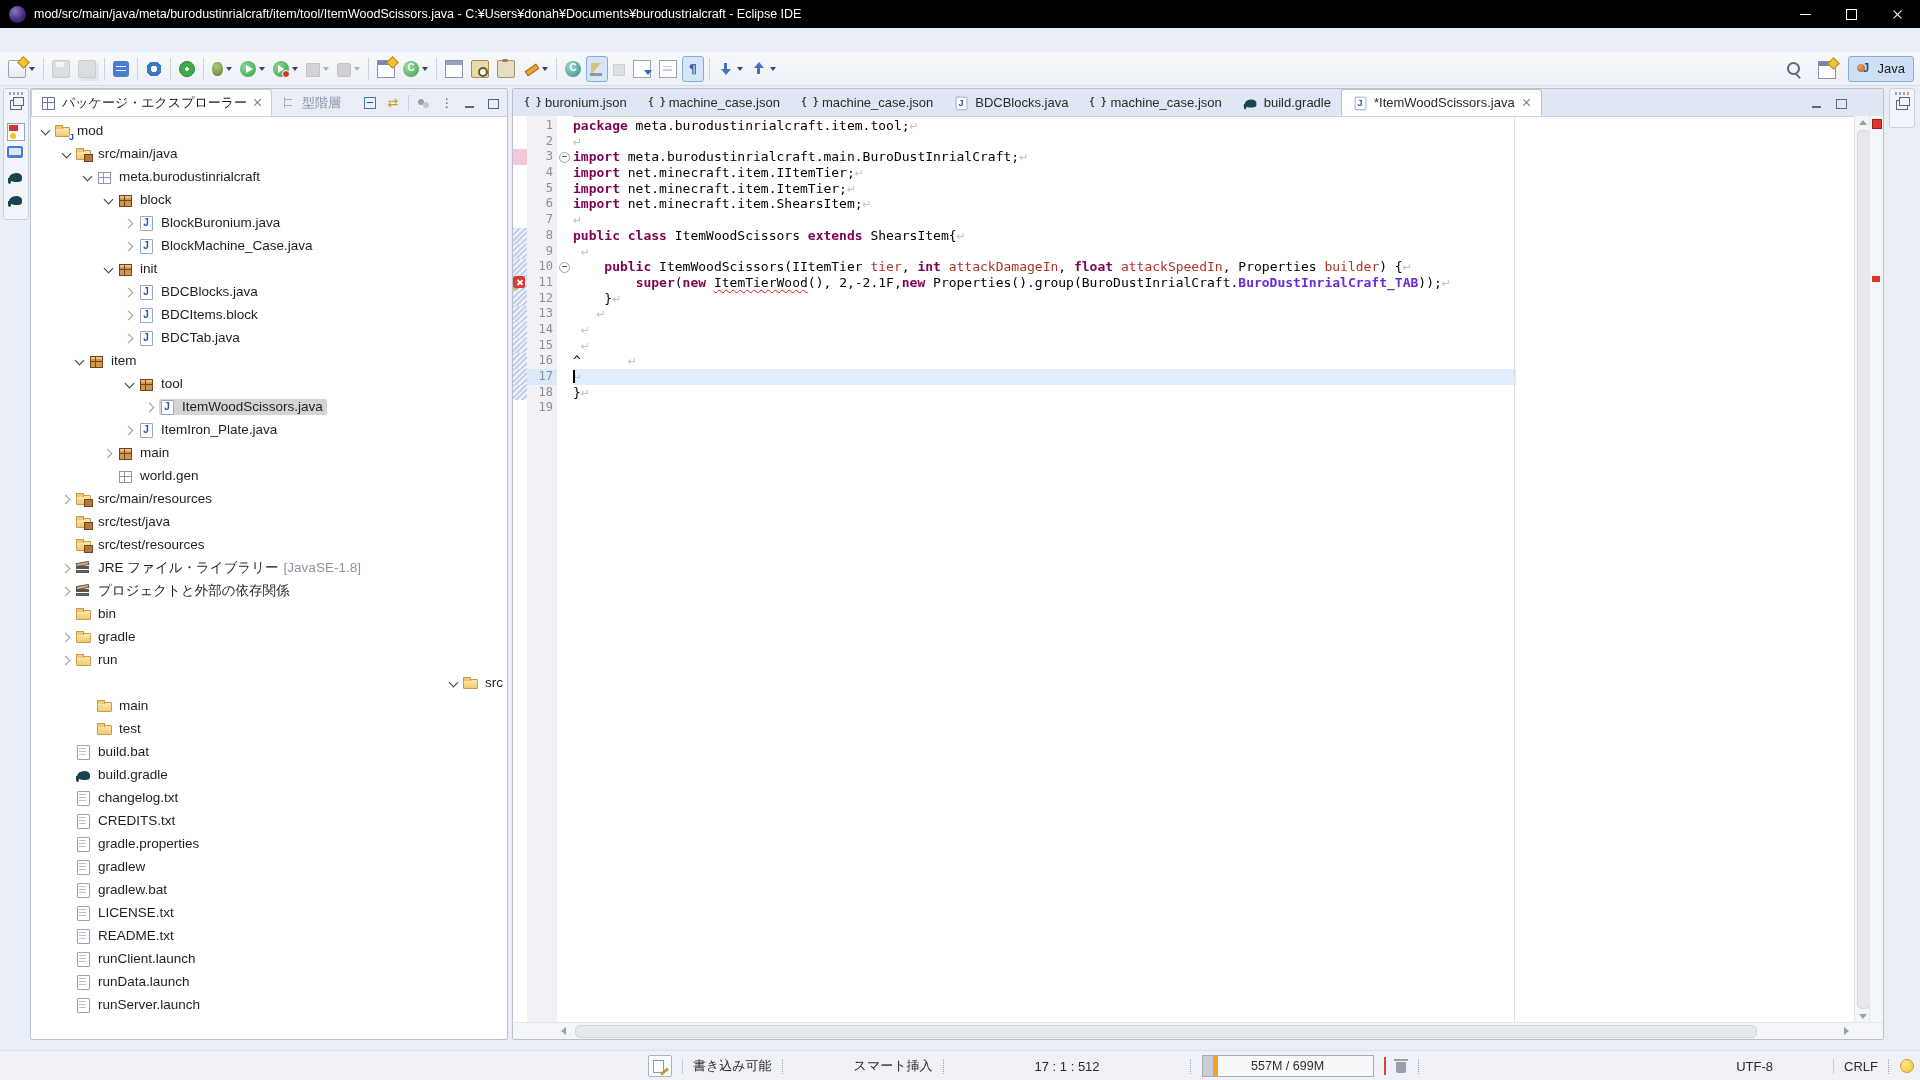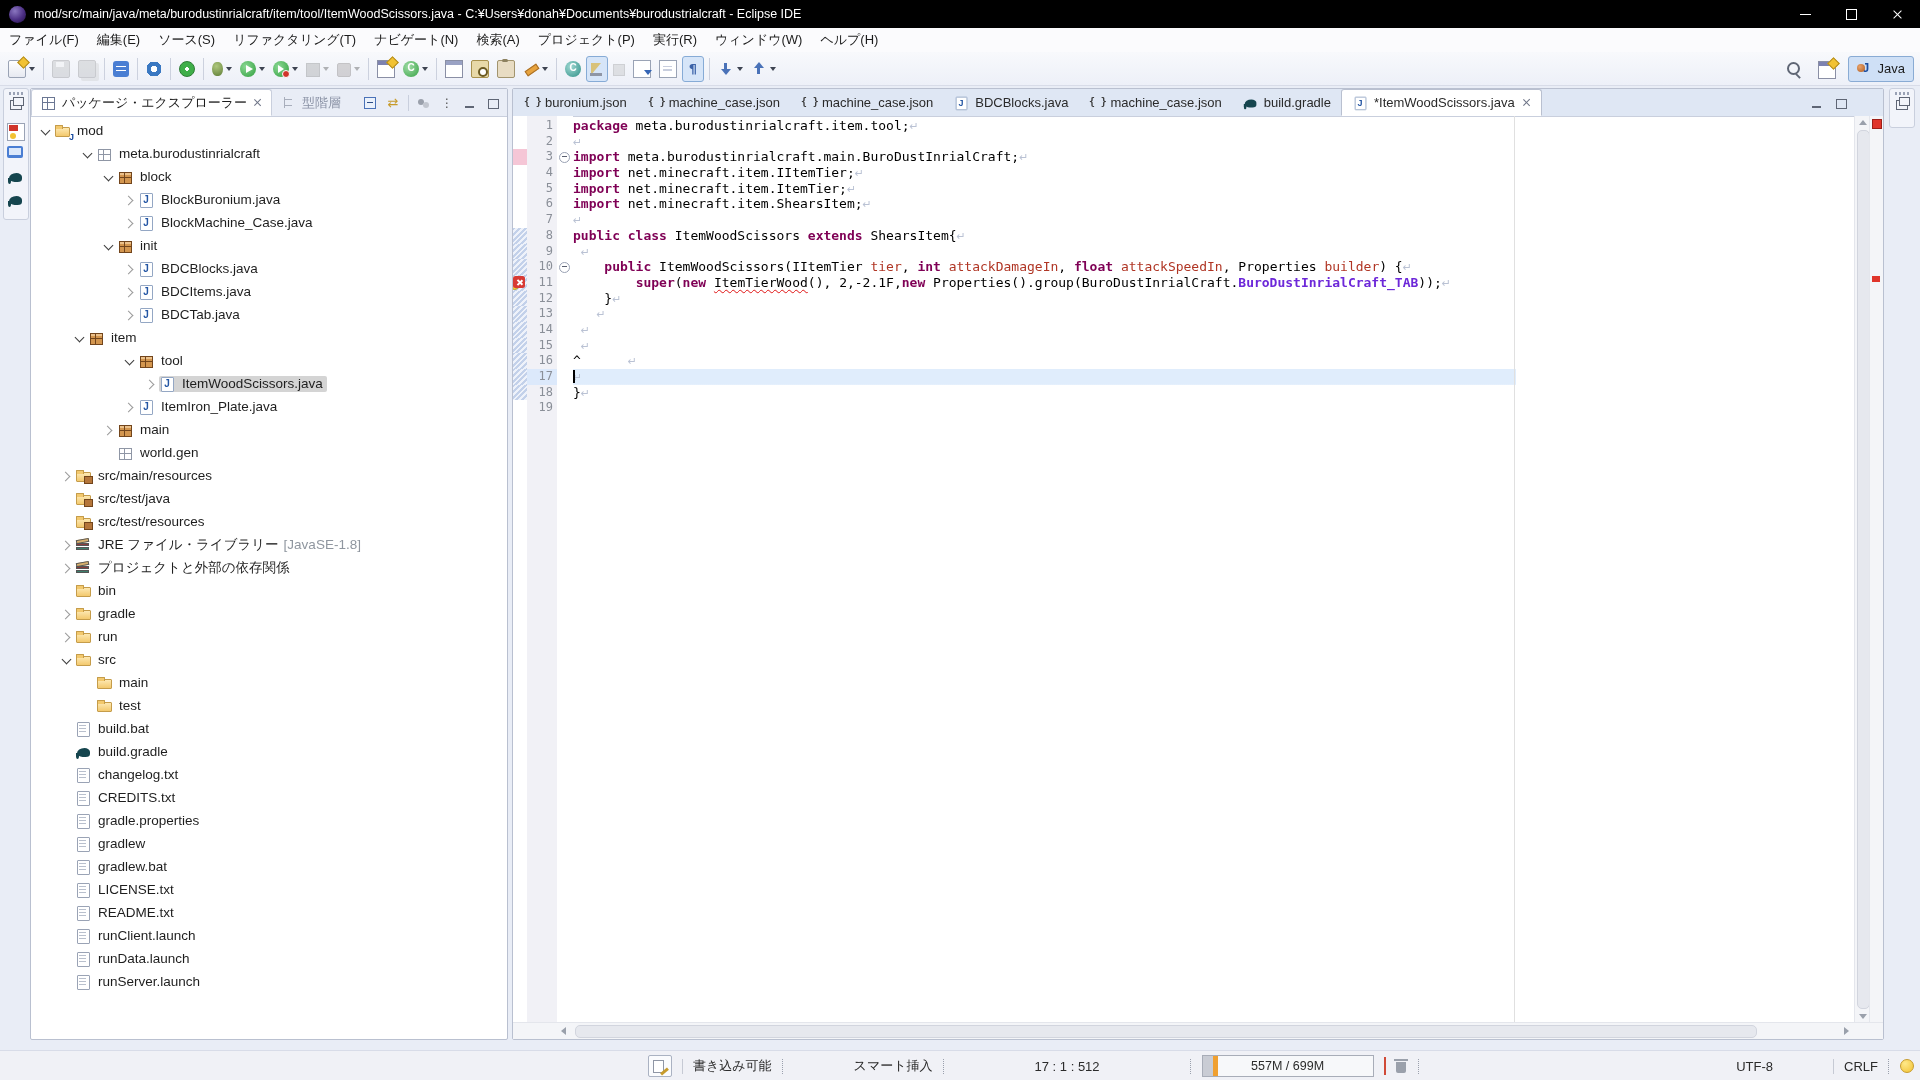--- a/index.html
+++ b/index.html
@@ -259,32 +259,20 @@
         </span>
       <span class="wbtn">
           <span class="maxglyph"></span>
         </span>
       <span class="wbtn">
           <span class="closeglyph"></span>
         </span>
     </span>
   </div>
 
-  <div id="menubar">
-      <span class="menu-item">ファイル(F)</span>
-      <span class="menu-item">編集(E)</span>
-      <span class="menu-item">ソース(S)</span>
-      <span class="menu-item">リファクタリング(T)</span>
-      <span class="menu-item">ナビゲート(N)</span>
-      <span class="menu-item">検索(A)</span>
-      <span class="menu-item">プロジェクト(P)</span>
-      <span class="menu-item">実行(R)</span>
-      <span class="menu-item">ウィンドウ(W)</span>
-      <span class="menu-item">ヘルプ(H)</span>
-    </div>
 
   <div id="toolbar">
     <div id="tbicons" style="display:flex;align-items:center;">
         <div class="ti">
           <span class="tico k-new"></span>
           <span class="dd"></span>
         </div>
         <div class="tsep"></div>
         <div class="ti disabled">
           <span class="tico k-save"></span>
@@ -436,20 +424,29 @@
       <div id="tree">
           <div class="trow" style="padding-left: 6px;">
             <span class="exp open"></span>
             <span class="selbox">
               <span class="ic ic-prj">
                 <i class="jb">J</i>
               </span>
               <span class="tlabel">mod</span>
             </span>
           </div>
+          <div class="trow" style="padding-left: 27px;">
+            <span class="exp open"></span>
+            <span class="selbox">
+              <span class="ic ic-srcpkg">
+                <i class="pk"></i>
+              </span>
+              <span class="tlabel">src/main/java</span>
+            </span>
+          </div>
           <div class="trow" style="padding-left: 48px;">
             <span class="exp open"></span>
             <span class="selbox">
               <span class="ic ic-pkg0"></span>
               <span class="tlabel">meta.burodustinrialcraft</span>
             </span>
           </div>
           <div class="trow" style="padding-left: 69px;">
             <span class="exp open"></span>
             <span class="selbox">
@@ -490,21 +487,21 @@
               </span>
               <span class="tlabel">BDCBlocks.java</span>
             </span>
           </div>
           <div class="trow" style="padding-left: 90px;">
             <span class="exp closed"></span>
             <span class="selbox">
               <span class="ic ic-jav">
                 <i class="jl">J</i>
               </span>
-              <span class="tlabel">BDCItems.java</span>
+              <span class="tlabel">BDCItems.block</span>
             </span>
           </div>
           <div class="trow" style="padding-left: 90px;">
             <span class="exp closed"></span>
             <span class="selbox">
               <span class="ic ic-jav">
                 <i class="jl">J</i>
               </span>
               <span class="tlabel">BDCTab.java</span>
             </span>
@@ -619,21 +616,21 @@
               <span class="tlabel">gradle</span>
             </span>
           </div>
           <div class="trow" style="padding-left: 27px;">
             <span class="exp closed"></span>
             <span class="selbox">
               <span class="ic ic-fold"></span>
               <span class="tlabel">run</span>
             </span>
           </div>
-          <div class="trow" style="padding-left: 27px;">
+          <div class="trow" style="padding-left: 15px; justify-content: flex-end;">
             <span class="exp open"></span>
             <span class="selbox">
               <span class="ic ic-fold"></span>
               <span class="tlabel">src</span>
             </span>
           </div>
           <div class="trow" style="padding-left: 48px;">
             <span class="exp none"></span>
             <span class="selbox">
               <span class="ic ic-fold"></span>

